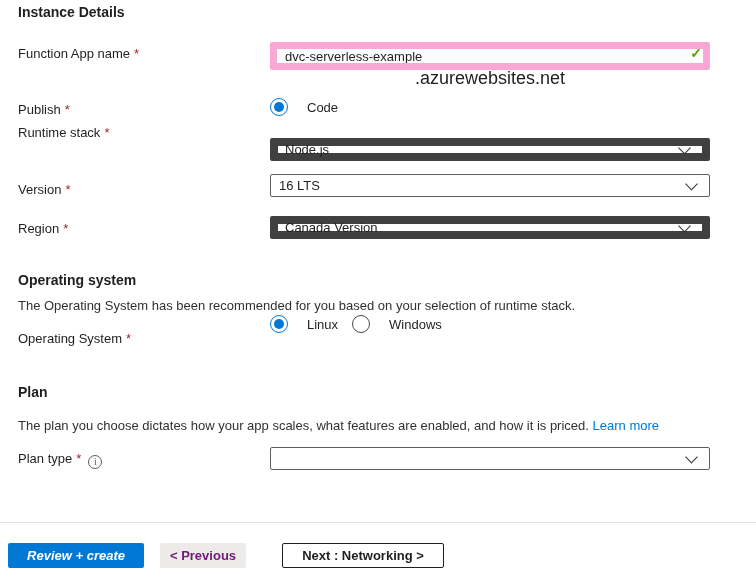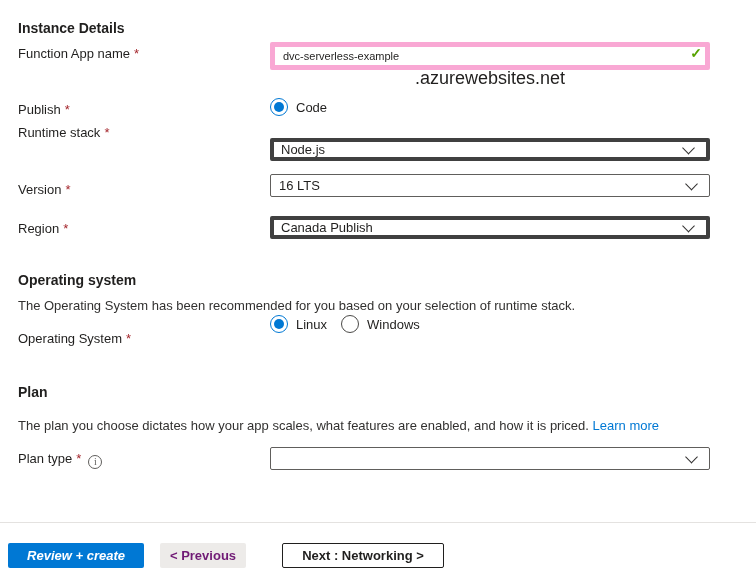--- a/index.html
+++ b/index.html
@@ -11,45 +11,45 @@
   .section-title { font-size: 14px; font-weight: 700; color: #201f1e; left: 18px; }
 
   .field-label { left: 18px; font-size: 13px; color: #201f1e; white-space: nowrap; }
   .required { color: #a4262c; margin-left: 4px; }
 
   .field-col { left: 270px; width: 440px; }
 
   
   .text-input-wrap { height: 22px; }
   .text-input {
-    width: 100%; height: 28px; border: 5px solid #f9a8d4; background: #fff;
-    font-family: "Liberation Sans", sans-serif; font-size: 11px; color: #201f1e;
+    width: 100%; height: 28px; border: 7px solid #f9a8d4; background: #fff;
+    font-family: "Liberation Sans", sans-serif; font-size: 13px; color: #201f1e;
     padding: 0 26px 0 8px; outline: none; border-radius: 2px;
   }
   .valid-check {
     position: absolute; right: 8px; top: 3px; color: #57a300; font-size: 14px; font-weight: 700;
   }
   .domain-suffix { text-align: center; color: #201f1e; font-size: 18px; }
 
   
   .select {
     height: 23px; border: 1px solid #605e5c; border-radius: 2px; background: #fff;
     display: flex; align-items: center; padding-left: 8px; cursor: pointer;
     font-size: 13px; color: #201f1e; position: absolute;
   }
-  .select.dirty { border: 4px solid #404040; padding-left: 7px; }
+  .select.dirty { border: 8px solid #404040; padding-left: 7px; }
   .chevron {
     position: absolute; right: 13px; top: 50%;
     width: 9px; height: 9px; border-right: 1px solid #323130; border-bottom: 1px solid #323130;
     transform: translateY(-72%) rotate(45deg);
   }
 
   
   .radio-row { display: flex; align-items: center; gap: 14px; }
-  .radio { display: inline-flex; align-items: center; gap: 8px; cursor: pointer; }
+  .radio { display: inline-flex; align-items: center; gap: 19px; cursor: pointer; }
   .radio-circle {
     width: 18px; height: 18px; border-radius: 50%; border: 1px solid #4b4a48;
     display: flex; align-items: center; justify-content: center; background: #fff; flex: 0 0 auto;
   }
   .radio.selected .radio-circle { border: 1px solid #0078d4; }
   .radio.selected .radio-dot { width: 10px; height: 10px; border-radius: 50%; background: #0078d4; }
   .radio.disabled .radio-circle { border-color: #8a8886; }
   .radio.disabled .radio-label { color: #a19f9d; }
   .radio-label { font-size: 13px; color: #201f1e; }
 
@@ -72,21 +72,21 @@
   }
   .btn-primary { left: 8px; width: 136px; background: #0078d4; color: #ffffff; font-weight: 700; font-style: italic; }
   .btn-disabled { left: 160px; width: 86px; background: #edebe9; color: #701a75; }
   .btn-outline { left: 282px; width: 162px; background: #ffffff; border: 1px solid #201f1e; color: #201f1e; }
 </style>
 </head>
 <body>
 
 <div>
 
-  <div class="abs section-title" style="top:20px;">Instance Details</div>
+  <div class="abs section-title" style="top:4px;">Instance Details</div>
 
   <div class="abs field-label" style="top:46px;">
     <span>Function App name</span><span class="required">*</span>
   </div>
   <div class="abs field-col text-input-wrap" style="top:42px;">
     <input class="text-input" type="text" value="dvc-serverless-example" style="">
     <span class="valid-check">✓</span>
   </div>
   <div class="abs field-col domain-suffix" style="top:68px;">.azurewebsites.net</div>
 
@@ -115,21 +115,21 @@
   </div>
   <div class="select field-col" style="top:174px;">
     <span>16 LTS</span>
     <span class="chevron"></span>
   </div>
 
   <div class="abs field-label" style="top:221px;">
     <span>Region</span><span class="required">*</span>
   </div>
   <div class="select dirty field-col" style="top:216px;">
-    <span>Canada Publish</span>
+    <span>Canada Version</span>
     <span class="chevron"></span>
   </div>
 
   <div class="abs section-title" style="top:272px;">Operating system</div>
   <div class="abs desc" style="top:298px;">The Operating System has been recommended for you based on your selection of runtime stack.</div>
 
   <div class="abs field-label" style="top:331px;">
     <span>Operating System</span><span class="required">*</span>
   </div>
   <div class="abs field-col radio-row" style="top:315px;">

